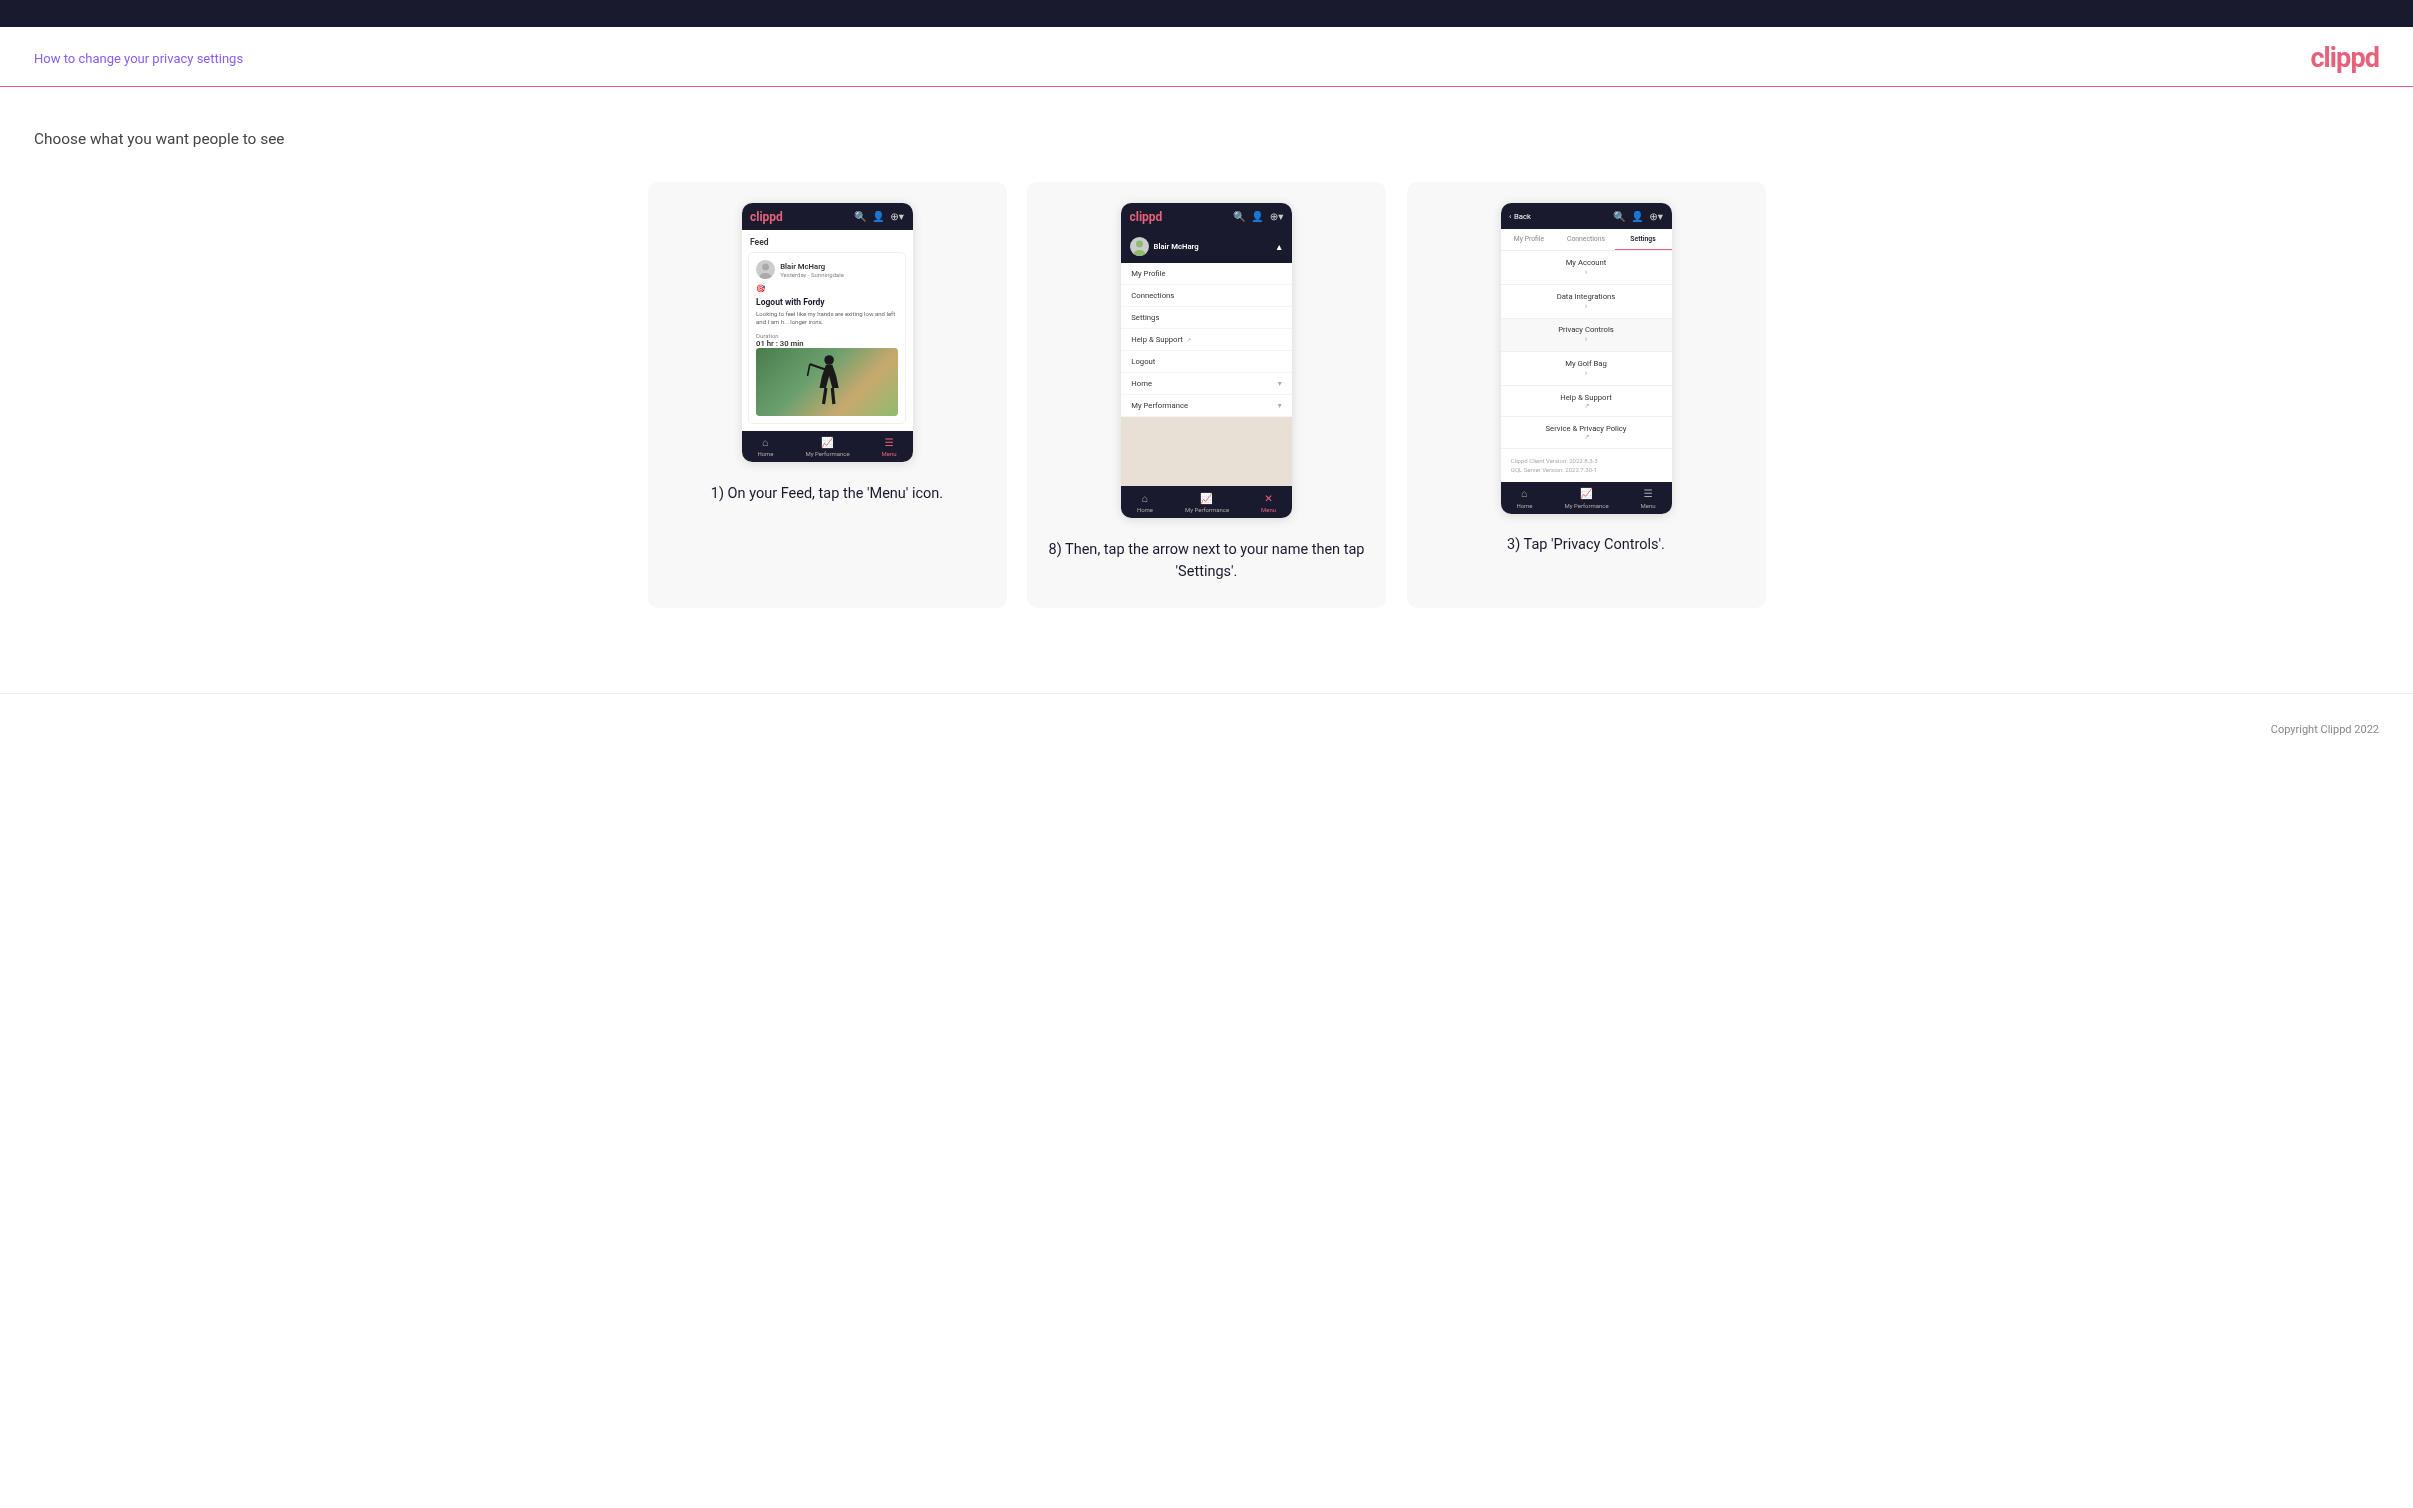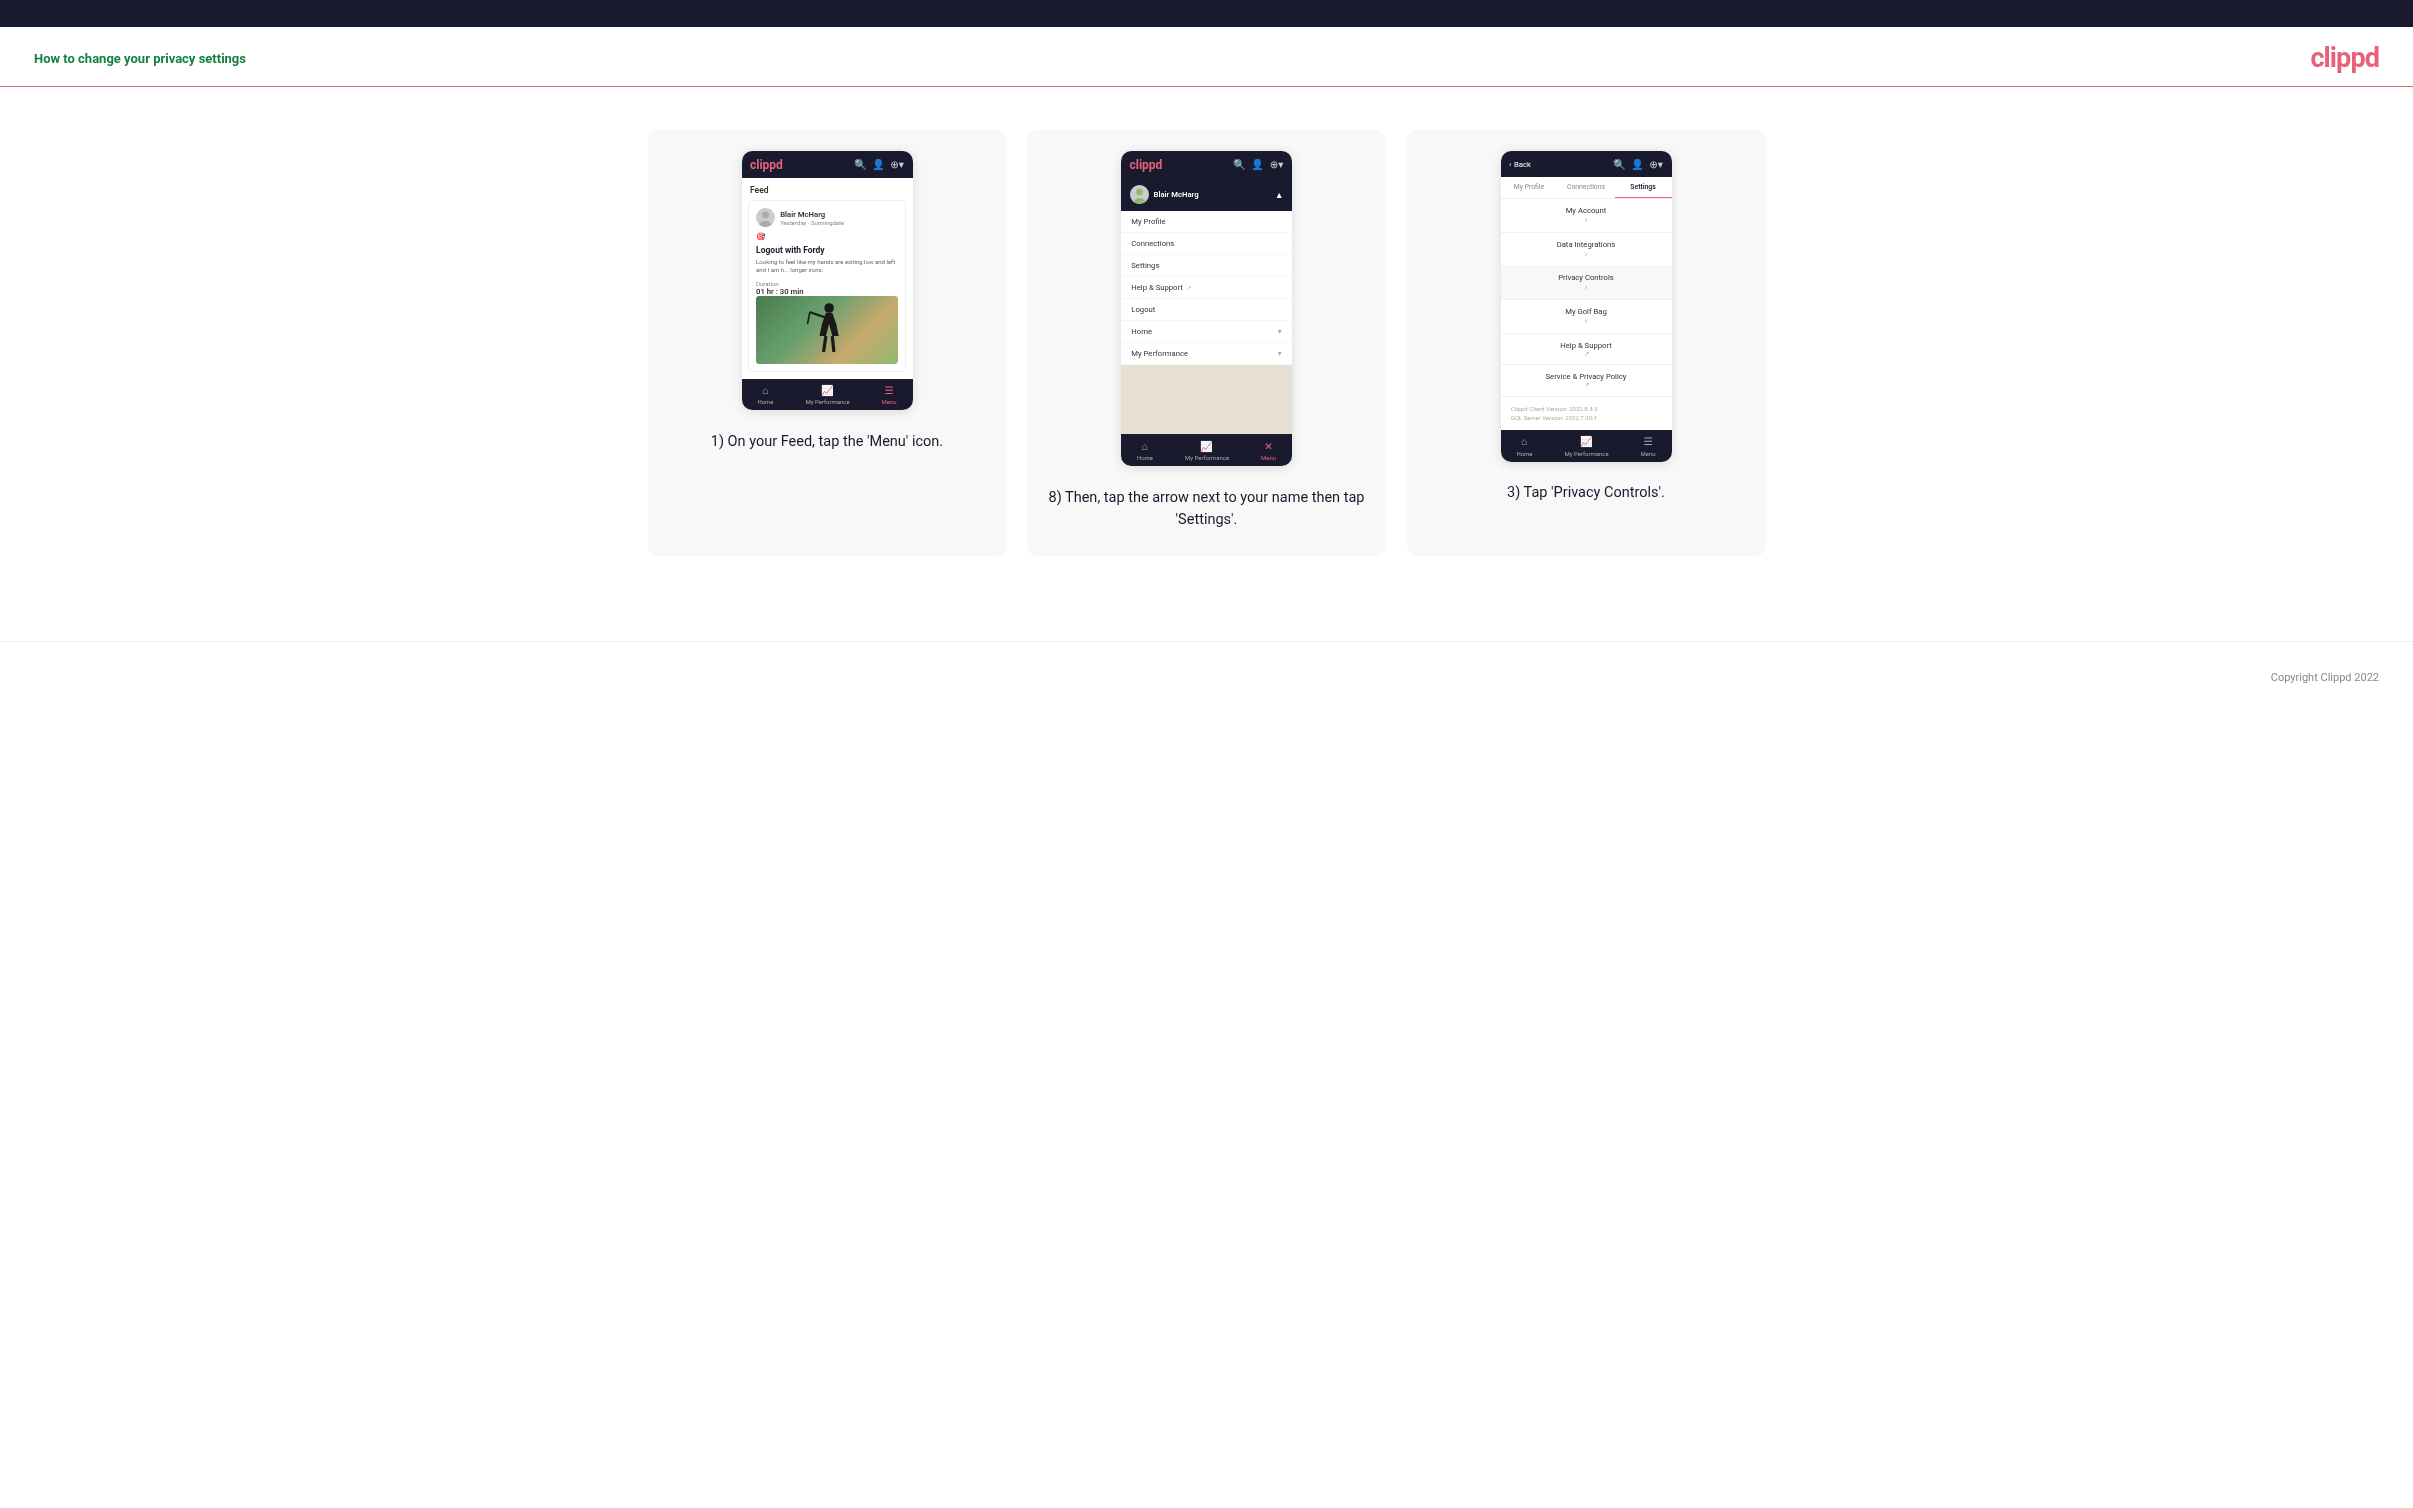--- a/index.html
+++ b/index.html
@@ -20,22 +20,22 @@
     
     .header {
       display: flex;
       align-items: center;
       justify-content: space-between;
       padding: 15.4px 34px 12px;
       border-bottom: 1.7px solid #e8617a;
     }
     .header-title {
       font-size: 13px;
-      color: #15803d;
-      font-weight: 700;
+      color: #8b5cf6;
+      font-weight: 400;
     }
     .logo {
       font-size: 27px;
       font-weight: 700;
       color: #e8617a;
       letter-spacing: -0.9px;
     }
 
     
     .main {
@@ -314,20 +314,21 @@
 <body>
 
 <div class="top-bar"></div>
 
 <div class="header">
   <span class="header-title">How to change your privacy settings</span>
   <span class="logo">clippd</span>
 </div>
 
 <div class="main">
+  <p class="main-subtitle">Choose what you want people to see</p>
 
   <div class="steps">
 
     <div class="step-card">
       <div class="phone">
 
         <div class="phone-header">
           <span class="phone-logo">clippd</span>
           <div class="phone-icons">
             <span class="phone-icon">🔍</span>

